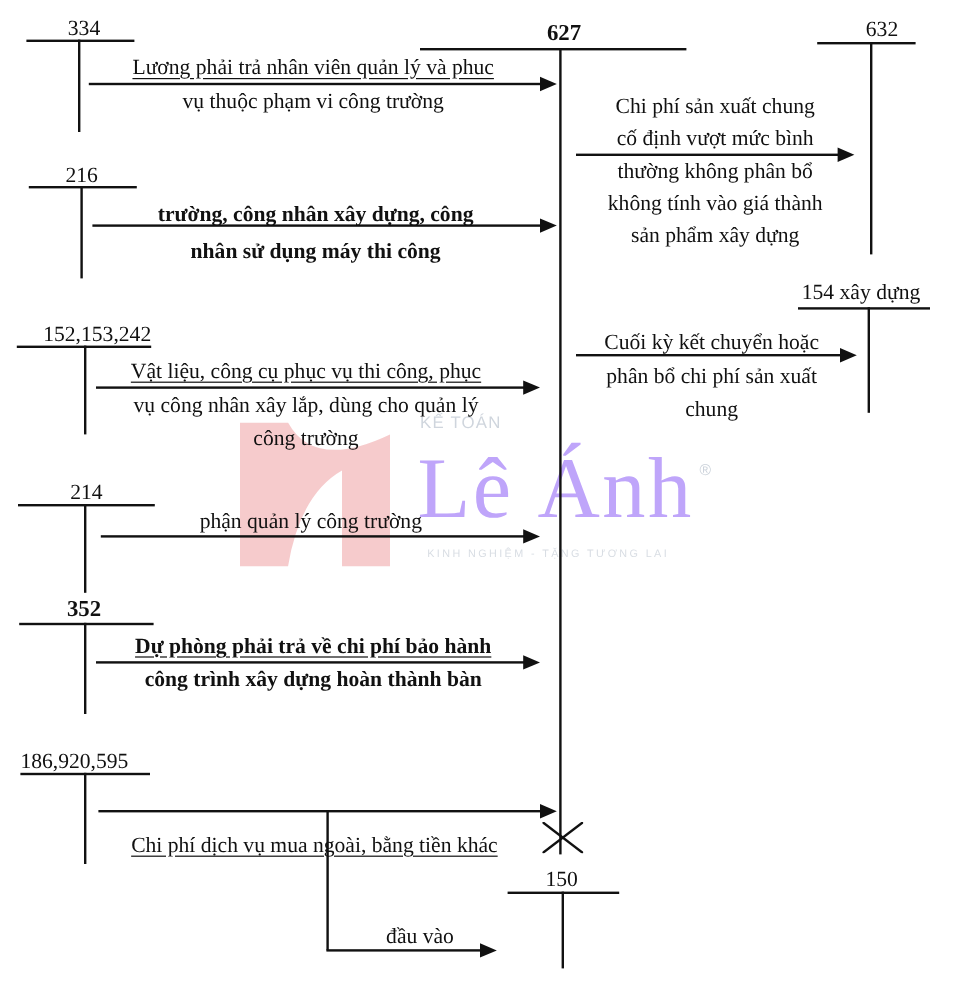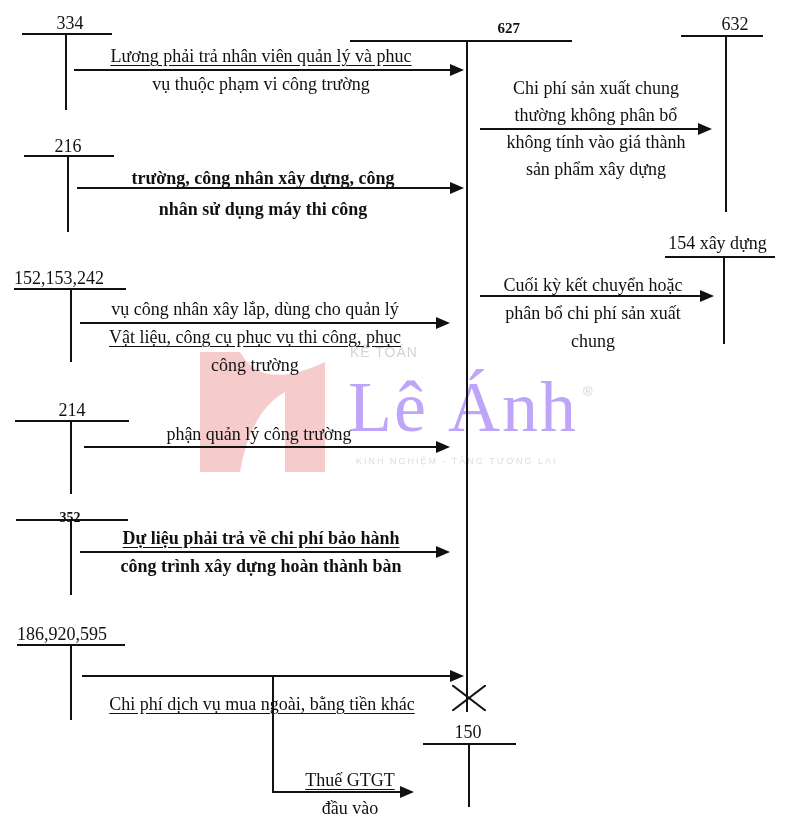--- a/index.html
+++ b/index.html
@@ -32,21 +32,21 @@
 <body>
 
 <svg class="wm-red" viewBox="0 0 125 120">
   <path d="M0 0 L40 0 Q62 40 125 10 L125 120 L85 120 L85 40 Q50 60 40 120 L0 120 Z" fill="#e0474c"></path>
 </svg>
 <div class="wm-small">KẾ TOÁN</div>
 <div class="wm-big">Lê Ánh</div>
 <div class="wm-reg">®</div>
 <div class="wm-tag">KINH NGHIỆM - TẶNG TƯƠNG LAI</div>
 
-<div class="acct bold" style="left:420px; top:18px; width:100px; font-size:15px;text-align:right;">627</div>
+<div class="acct bold" style="left:420px; top:18px; width:100px; font-size:19px;">627</div>
 <div class="hline" style="left:350px; top:40px; width:222px;"></div>
 <div class="vline" style="left:466px; top:40px; height:672px;"></div>
 <svg class="xmark" viewBox="0 0 34 26">
   <line x1="0" y1="0" x2="34" y2="26" stroke="#111" stroke-width="2"></line>
   <line x1="34" y1="0" x2="0" y2="26" stroke="#111" stroke-width="2"></line>
 </svg>
 
 <div class="acct" style="left:40px; top:13px; width:60px;">334</div>
 <div class="hline" style="left:22px; top:33px; width:90px;"></div>
 <div class="vline" style="left:65px; top:33px; height:77px;"></div>
@@ -60,78 +60,78 @@
 <div class="acct" style="left:38px; top:136px; width:60px;">216</div>
 <div class="hline" style="left:24px; top:155px; width:90px;"></div>
 <div class="vline" style="left:67px; top:155px; height:77px;"></div>
 <div class="hline" style="left:77px; top:187px; width:376px;"></div>
 <div class="arrowhead" style="left:450px; top:182px;"></div>
 <div class="txt bold" style="left:78px; top:163px; width:370px; line-height:31px;">
   <span class="l">trường, công nhân xây dựng, công</span>
   <span class="l">nhân sử dụng máy thi công</span>
 </div>
 
-<div class="acct" style="left:14px; top:268px; width:112px; text-align:left;">152,153,242</div>
+<div class="acct" style="left:14px; top:268px; width:112px; text-align:right;">152,153,242</div>
 <div class="hline" style="left:14px; top:288px; width:112px;"></div>
 <div class="vline" style="left:70px; top:288px; height:74px;"></div>
 <div class="hline" style="left:80px; top:322px; width:358px;"></div>
 <div class="arrowhead" style="left:436px; top:317px;"></div>
 <div class="txt" style="left:80px; top:295px; width:350px;">
+  <span class="l u">Vật liệu, công cụ phục vụ thi công, phục</span>
   <span class="l">vụ công nhân xây lắp, dùng cho quản lý</span>
-  <span class="l u">Vật liệu, công cụ phục vụ thi công, phục</span>
   <span class="l">công trường</span>
 </div>
 
 <div class="acct" style="left:42px; top:400px; width:60px;">214</div>
 <div class="hline" style="left:15px; top:420px; width:114px;"></div>
 <div class="vline" style="left:70px; top:420px; height:74px;"></div>
 <div class="hline" style="left:84px; top:446px; width:354px;"></div>
 <div class="arrowhead" style="left:436px; top:441px;"></div>
 <div class="txt" style="left:84px; top:420px; width:350px;">
   <span class="l">phận quản lý công trường</span>
 </div>
 
-<div class="acct bold" style="left:40px; top:498px; width:60px; font-size:14px;margin-top:10px;">352</div>
+<div class="acct bold" style="left:40px; top:498px; width:60px; font-size:19px;">352</div>
 <div class="hline" style="left:16px; top:519px; width:112px;"></div>
 <div class="vline" style="left:70px; top:519px; height:76px;"></div>
 <div class="hline" style="left:80px; top:551px; width:358px;"></div>
 <div class="arrowhead" style="left:436px; top:546px;"></div>
 <div class="txt bold" style="left:80px; top:524px; width:362px;">
-  <span class="l u">Dự liệu phải trả về chi phí bảo hành</span>
+  <span class="l u">Dự phòng phải trả về chi phí bảo hành</span>
   <span class="l">công trình xây dựng hoàn thành bàn</span>
 </div>
 
 <div class="acct" style="left:17px; top:624px; width:112px; text-align:left;">186,920,595</div>
 <div class="hline" style="left:17px; top:644px; width:108px;"></div>
 <div class="vline" style="left:70px; top:644px; height:76px;"></div>
 <div class="hline" style="left:82px; top:675px; width:370px;"></div>
 <div class="arrowhead" style="left:450px; top:670px;"></div>
 <div class="txt" style="left:82px; top:647px; width:360px;margin-top:43px;">
   <span class="l u">Chi phí dịch vụ mua ngoài, bằng tiền khác</span>
 </div>
 
 <div class="vline" style="left:272px; top:675px; height:117px;"></div>
 <div class="hline" style="left:272px; top:791px; width:130px;"></div>
 <div class="arrowhead" style="left:400px; top:786px;"></div>
 <div class="txt" style="left:300px; top:766px; width:100px; line-height:28px;">
-  <span class="l u">Thuế GTGT</span>
   <span class="l">đầu vào</span>
 </div>
 
 <div class="acct" style="left:436px; top:722px; width:64px;">150</div>
 <div class="hline" style="left:423px; top:743px; width:93px;"></div>
 <div class="vline" style="left:468px; top:743px; height:64px;"></div>
 
 <div class="acct" style="left:700px; top:14px; width:70px;">632</div>
 <div class="hline" style="left:681px; top:35px; width:82px;"></div>
 <div class="vline" style="left:725px; top:35px; height:177px;"></div>
 <div class="hline" style="left:480px; top:128px; width:220px;"></div>
 <div class="arrowhead" style="left:698px; top:123px;"></div>
 <div class="txt" style="left:486px; top:75px; width:220px; line-height:27px;">
   <span class="l">Chi phí sản xuất chung</span>
+  <span class="l">cố định vượt mức bình</span>
   <span class="l">thường không phân bổ</span>
   <span class="l">không tính vào giá thành</span>
   <span class="l">sản phẩm xây dựng</span>
 </div>
 
 <div class="acct" style="left:660px; top:233px; width:115px;">154 xây dựng</div>
 <div class="hline" style="left:665px; top:256px; width:110px;"></div>
 <div class="vline" style="left:723px; top:256px; height:88px;"></div>
 <div class="hline" style="left:480px; top:295px; width:222px;"></div>
 <div class="arrowhead" style="left:700px; top:290px;"></div>

